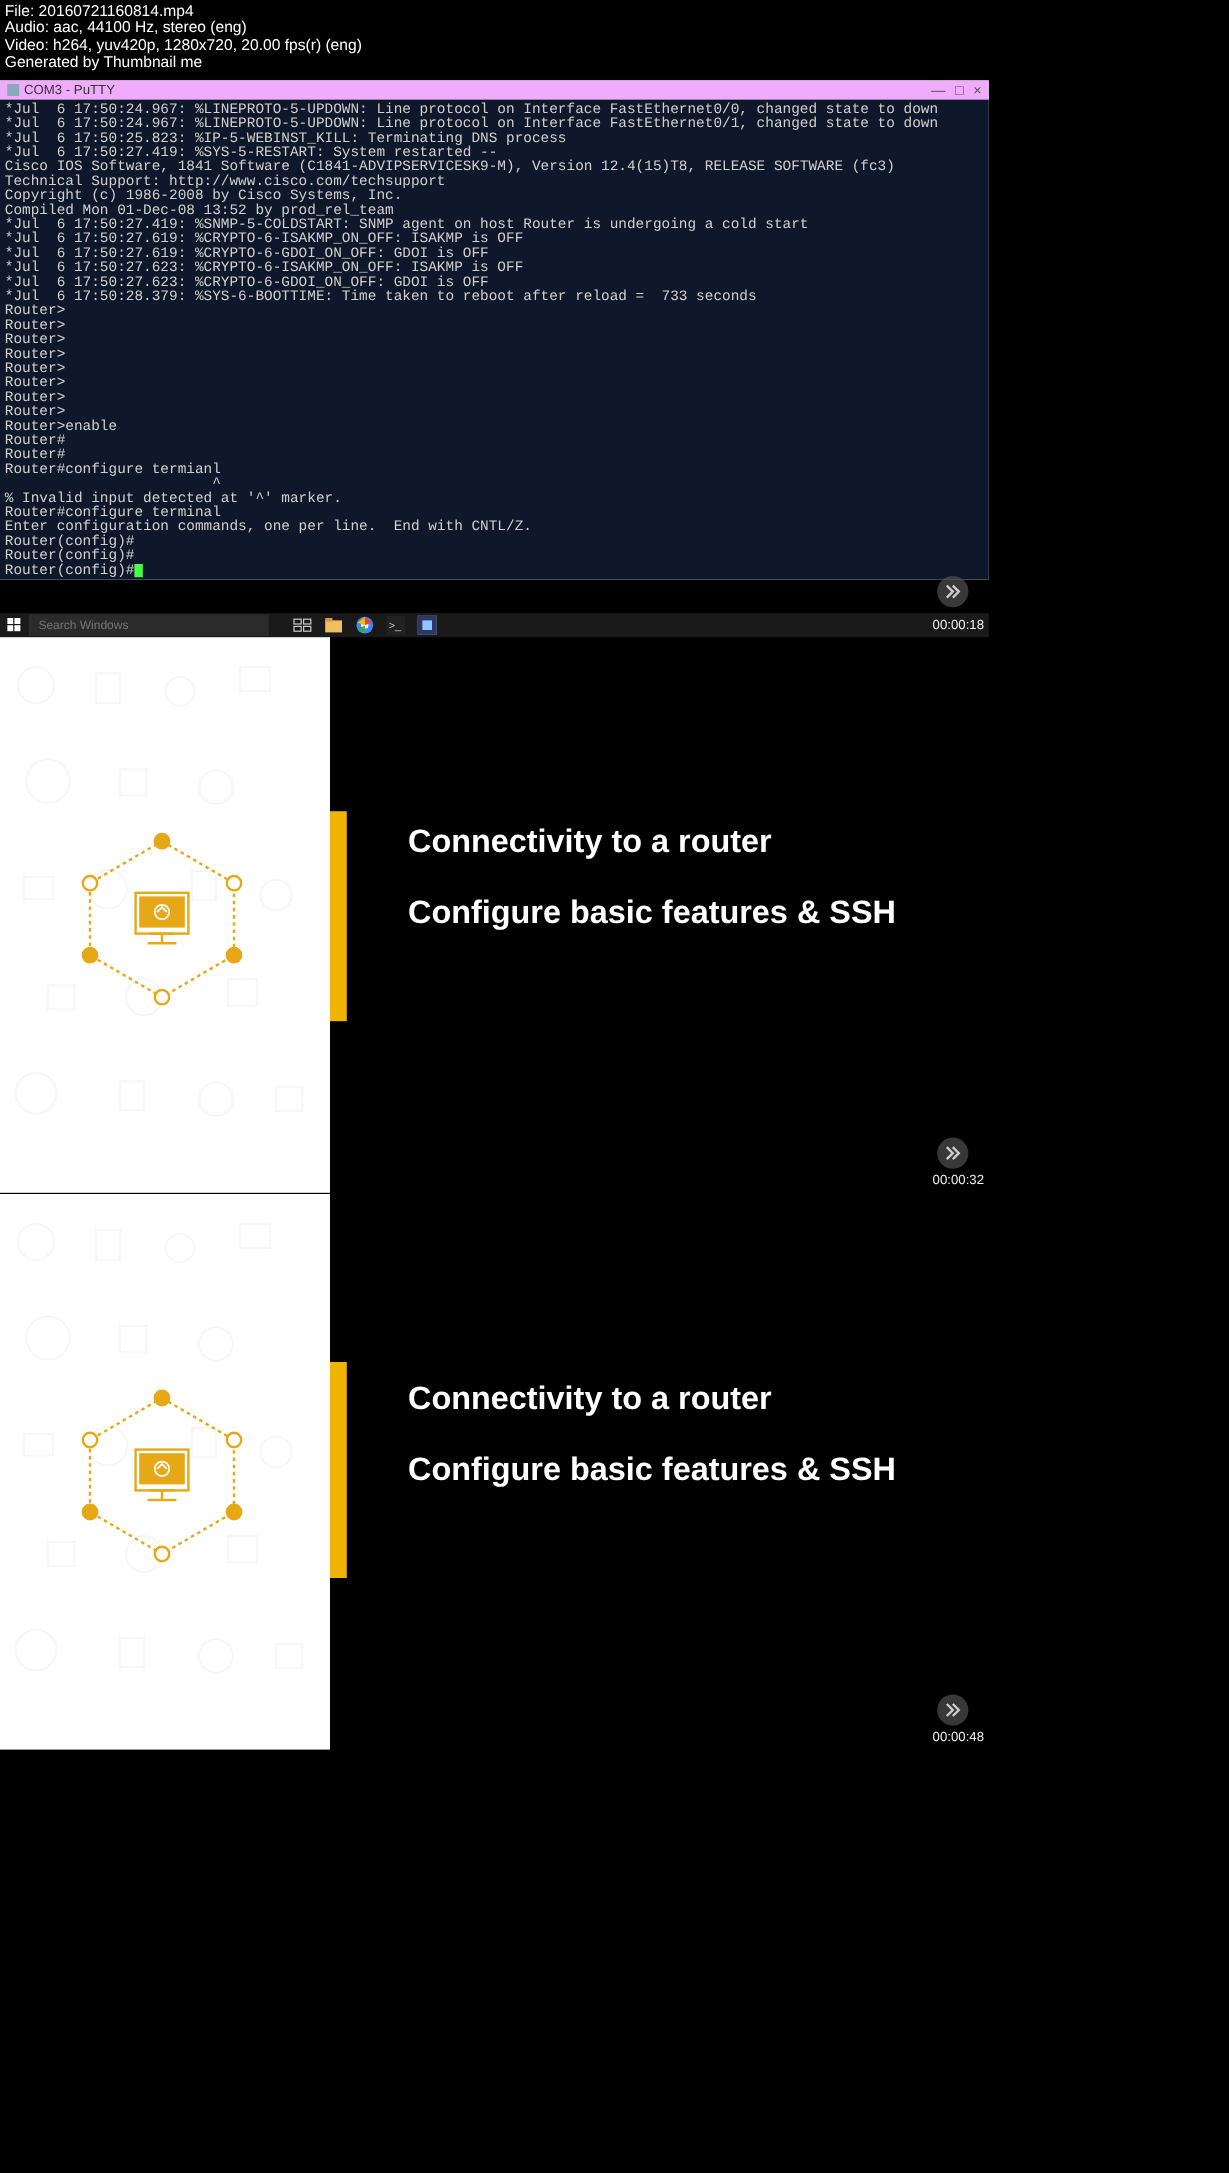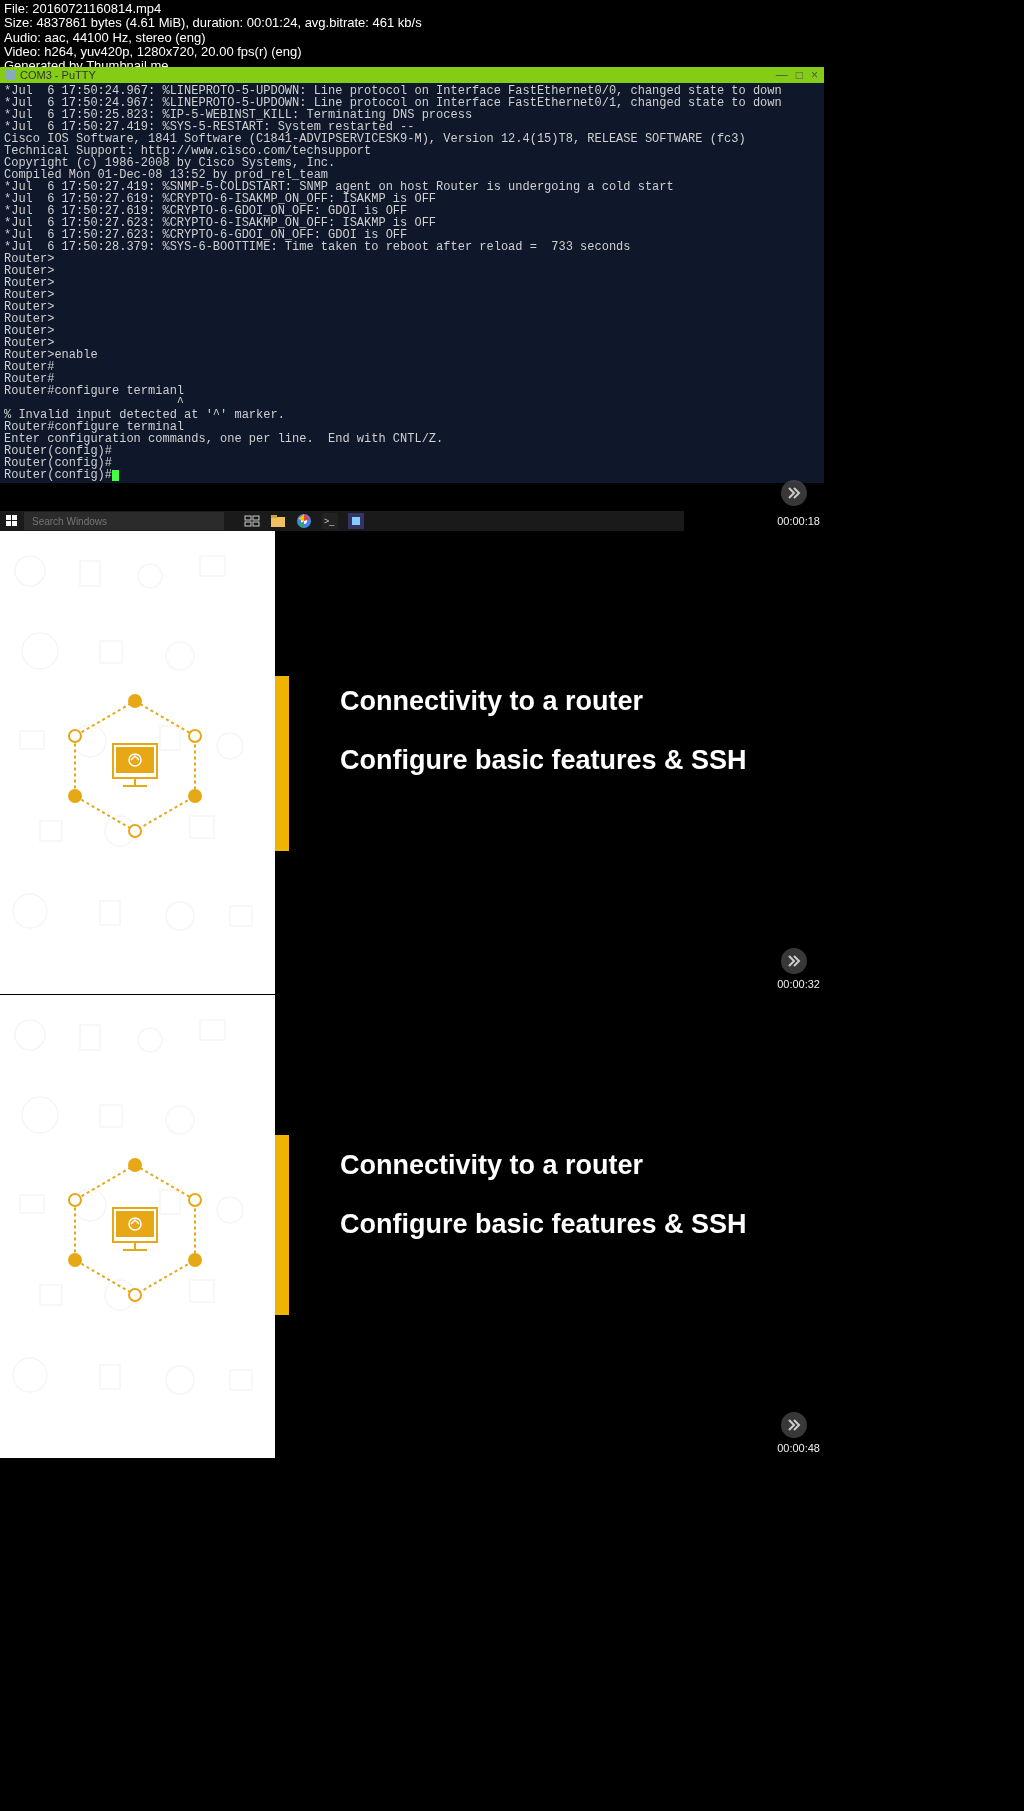--- a/index.html
+++ b/index.html
@@ -15,21 +15,21 @@
 .header-info {
   padding: 2px 4px;
   font-size: 13px;
   line-height: 1.1;
 }
 .putty-window {
   background: #fff;
   margin: 2px 0 0 0;
 }
 .putty-titlebar {
-  background: #84cc16;
+  background: #f0abfc;
   color: #333;
   font-size: 11px;
   padding: 2px 6px;
   display: flex;
   align-items: center;
   justify-content: space-between;
   height: 16px;
 }
 .putty-titlebar-left { display: flex; align-items: center; gap: 4px; }
 .putty-icon { width: 10px; height: 10px; background: #8ab; display: inline-block; }
@@ -44,21 +44,21 @@
   white-space: pre;
   color: #d0d0d0;
 }
 .term-line { display: block; }
 .cursor-block { display:inline-block; width:7px; height:11px; background:#4f4; vertical-align:bottom; }
 
 .taskbar {
   position: absolute;
   top: 511px;
   left: 0;
-  width: 684px;
+  width: 824px;
   height: 20px;
   background: #1a1a1a;
   display: flex;
   align-items: center;
 }
 .start-btn { width: 24px; height: 20px; display:flex; align-items:center; justify-content:center; }
 .search-box {
   background: #2b2b2b;
   color: #888;
   font-size: 10px;
@@ -138,21 +138,20 @@
   width: 160px;
   height: 160px;
 }
 .hex-svg { width:100%; height:100%; }
 </style>
 </head>
 <body>
 
 <div class="header-info">
   <div>File: 20160721160814.mp4</div>
-  <div>Size: 4837861 bytes (4.61 MiB), duration: 00:01:24, avg.bitrate: 461 kb/s</div>
   <div>Audio: aac, 44100 Hz, stereo (eng)</div>
   <div>Video: h264, yuv420p, 1280x720, 20.00 fps(r) (eng)</div>
   <div>Generated by Thumbnail me</div>
 </div>
 
 <div class="thumb-section thumb-1">
   <div class="putty-window">
     <div class="putty-titlebar">
       <div class="putty-titlebar-left">
         <span class="putty-icon"></span>

